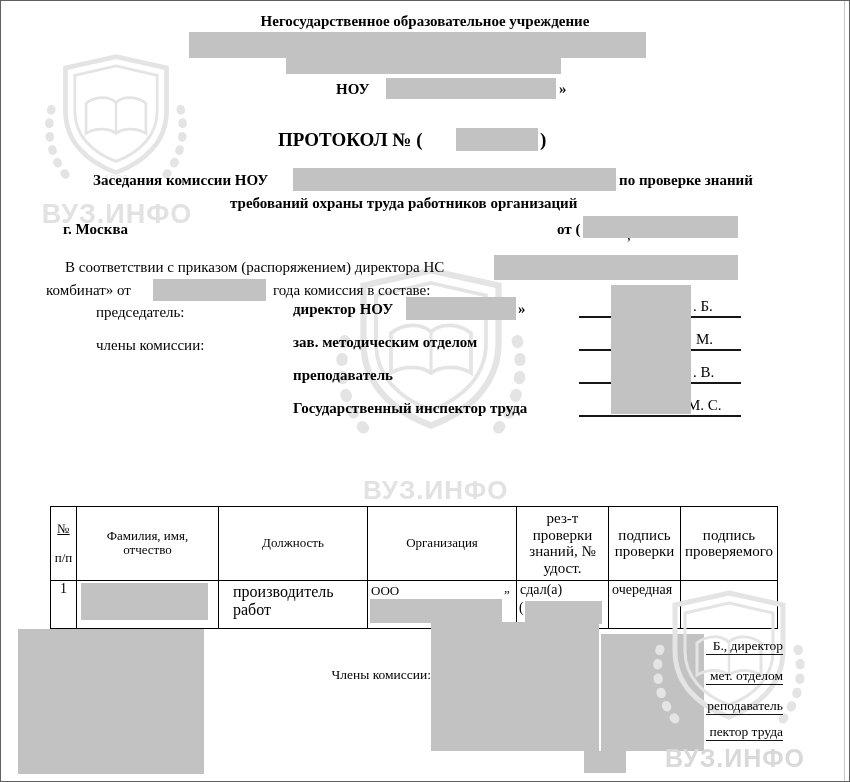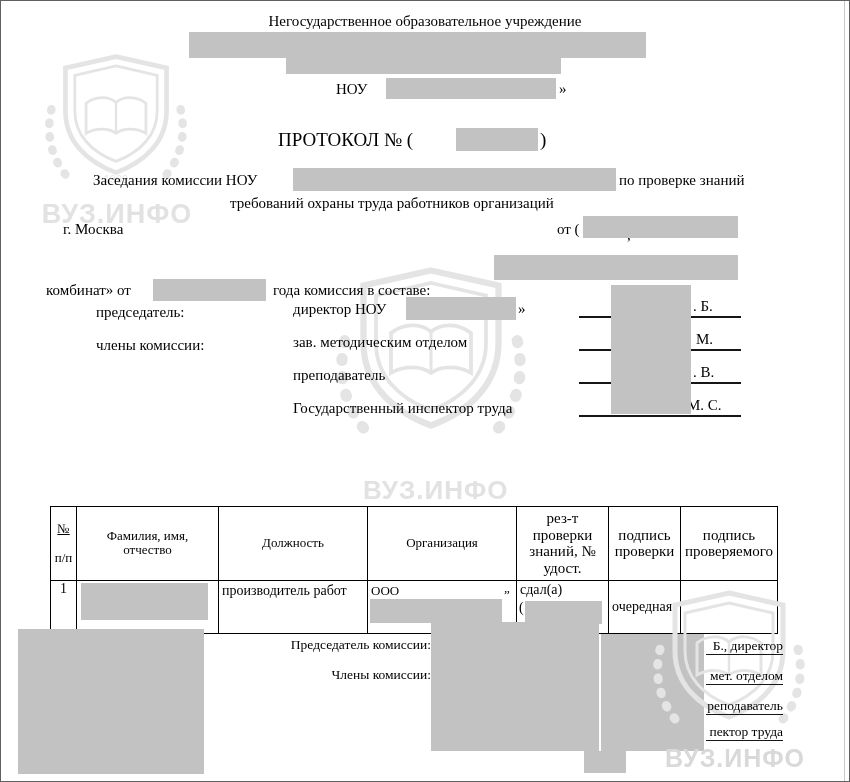--- a/index.html
+++ b/index.html
@@ -2,21 +2,21 @@
 <html><head>
 <meta charset="utf-8">
 <style>
   html,body{margin:0;padding:0;background:#fff;}
   .page{
     position:relative;width:850px;height:782px;box-sizing:border-box;
     background:#fff;border:1px solid #606060;overflow:hidden;
     font-family:"Liberation Serif","DejaVu Serif",serif;color:#000;
   }
   .abs{position:absolute;white-space:nowrap;}
-  .b{font-weight:normal;}
+  .b{font-weight:bold;}
   .z1{z-index:1;}
   .rd{position:absolute;background:#c2c2c2;z-index:3;}
   .ul{position:absolute;height:0;border-bottom:2px solid #161616;z-index:1;}
   .ul-thin{border-bottom-width:1.5px;}
   .wm{position:absolute;z-index:0;pointer-events:none;}
   .wm-top{z-index:5;}
   .wmtext{
     position:absolute;text-align:center;font-family:"Liberation Sans","DejaVu Sans",sans-serif;
     font-weight:bold;color:#e2e2e2;letter-spacing:1px;pointer-events:none;white-space:nowrap;
   }
@@ -80,20 +80,21 @@
   <div class="abs b z1" style="left:92px;top:171px;font-size:15px">Заседания комиссии НОУ</div>
   <div class="rd" style="left:292px;top:167px;width:323px;height:23px"></div>
   <div class="abs b z1" style="left:618px;top:171px;font-size:15px">по проверке знаний</div>
   <div class="abs b z1" style="left:229px;top:194px;font-size:15px">требований охраны труда работников организаций</div>
 
   <div class="abs b z1" style="left:62px;top:220px;font-size:15px">г. Москва</div>
   <div class="abs b z1" style="left:556px;top:220px;font-size:15px">от (</div>
   <div class="abs z1" style="left:626px;top:226px;font-size:15px">,</div>
   <div class="rd" style="left:582px;top:215px;width:155px;height:22px"></div>
 
+  <div class="abs z1" style="left:64px;top:258px;font-size:15px">В соответствии с приказом (распоряжением) директора НС</div>
   <div class="rd" style="left:493px;top:254px;width:244px;height:25px"></div>
   <div class="abs z1" style="left:45px;top:281px;font-size:15px">комбинат» от</div>
   <div class="rd" style="left:152px;top:278px;width:113px;height:22px"></div>
   <div class="abs z1" style="left:272px;top:281px;font-size:15px">года комиссия в составе:</div>
 
   <div class="abs z1" style="left:95px;top:303px;font-size:15px">председатель:</div>
   <div class="abs z1" style="left:95px;top:336px;font-size:15px">члены комиссии:</div>
 
   <div class="abs b z1" style="left:292px;top:300px;font-size:15px">директор НОУ</div>
   <div class="rd" style="left:405px;top:296px;width:110px;height:23px"></div>
@@ -139,38 +140,37 @@
       <th class="h-sm">подпись
 проверки</th>
       <th class="h-sm">подпись
 проверяемого</th>
     </tr>
     <tr style="height:48px">
       <td style="text-align:center;font-size:14px">1</td>
       <td>
         <span class="rd" style="left:4px;top:2px;width:127px;height:37px"></span>
       </td>
-      <td style="font-size:14px;padding:2px 3px">производитель работ</td>
+      <td style="font-size:16px;padding:2px 14px">производитель работ</td>
       <td>
         <span class="abs" style="left:3px;top:2px;font-size:13px">ООО</span>
         <span class="rd" style="left:2px;top:18px;width:132px;height:24px"></span>
         <span class="abs" style="left:136px;top:6px;font-size:13px">”</span>
       </td>
       <td>
         <span class="abs" style="left:3px;top:1px;font-size:14px">сдал(а)</span>
         <span class="abs" style="left:2px;top:19px;font-size:14px">(</span>
         <span class="rd" style="left:8px;top:20px;width:77px;height:23px"></span>
       </td>
-      <td style="font-size:14px;padding:18px 3px">очередная</td>
+      <td style="font-size:14px;padding:1px 3px">очередная</td>
       <td></td>
     </tr>
   </tbody>
     </table>
 
-  <div class="abs z1" style="left:180px;top:636px;width:250px;text-align:right;font-size:13.5px">Председатель комиссии:</div>
   <div class="abs z1" style="left:180px;top:666px;width:250px;text-align:right;font-size:13.5px">Члены комиссии:</div>
 
   <div class="rd" style="left:17px;top:628px;width:186px;height:145px"></div>
   <div class="rd" style="left:430px;top:621px;width:168px;height:129px"></div>
   <div class="rd" style="left:600px;top:633px;width:103px;height:117px"></div>
   <div class="rd" style="left:583px;top:750px;width:42px;height:22px"></div>
 
   <div class="ul ul-thin" style="left:705px;top:653px;width:77px;z-index:6"></div>
   <div class="ul ul-thin" style="left:705px;top:683px;width:77px;z-index:6"></div>
   <div class="ul ul-thin" style="left:705px;top:713px;width:77px;z-index:6"></div>

